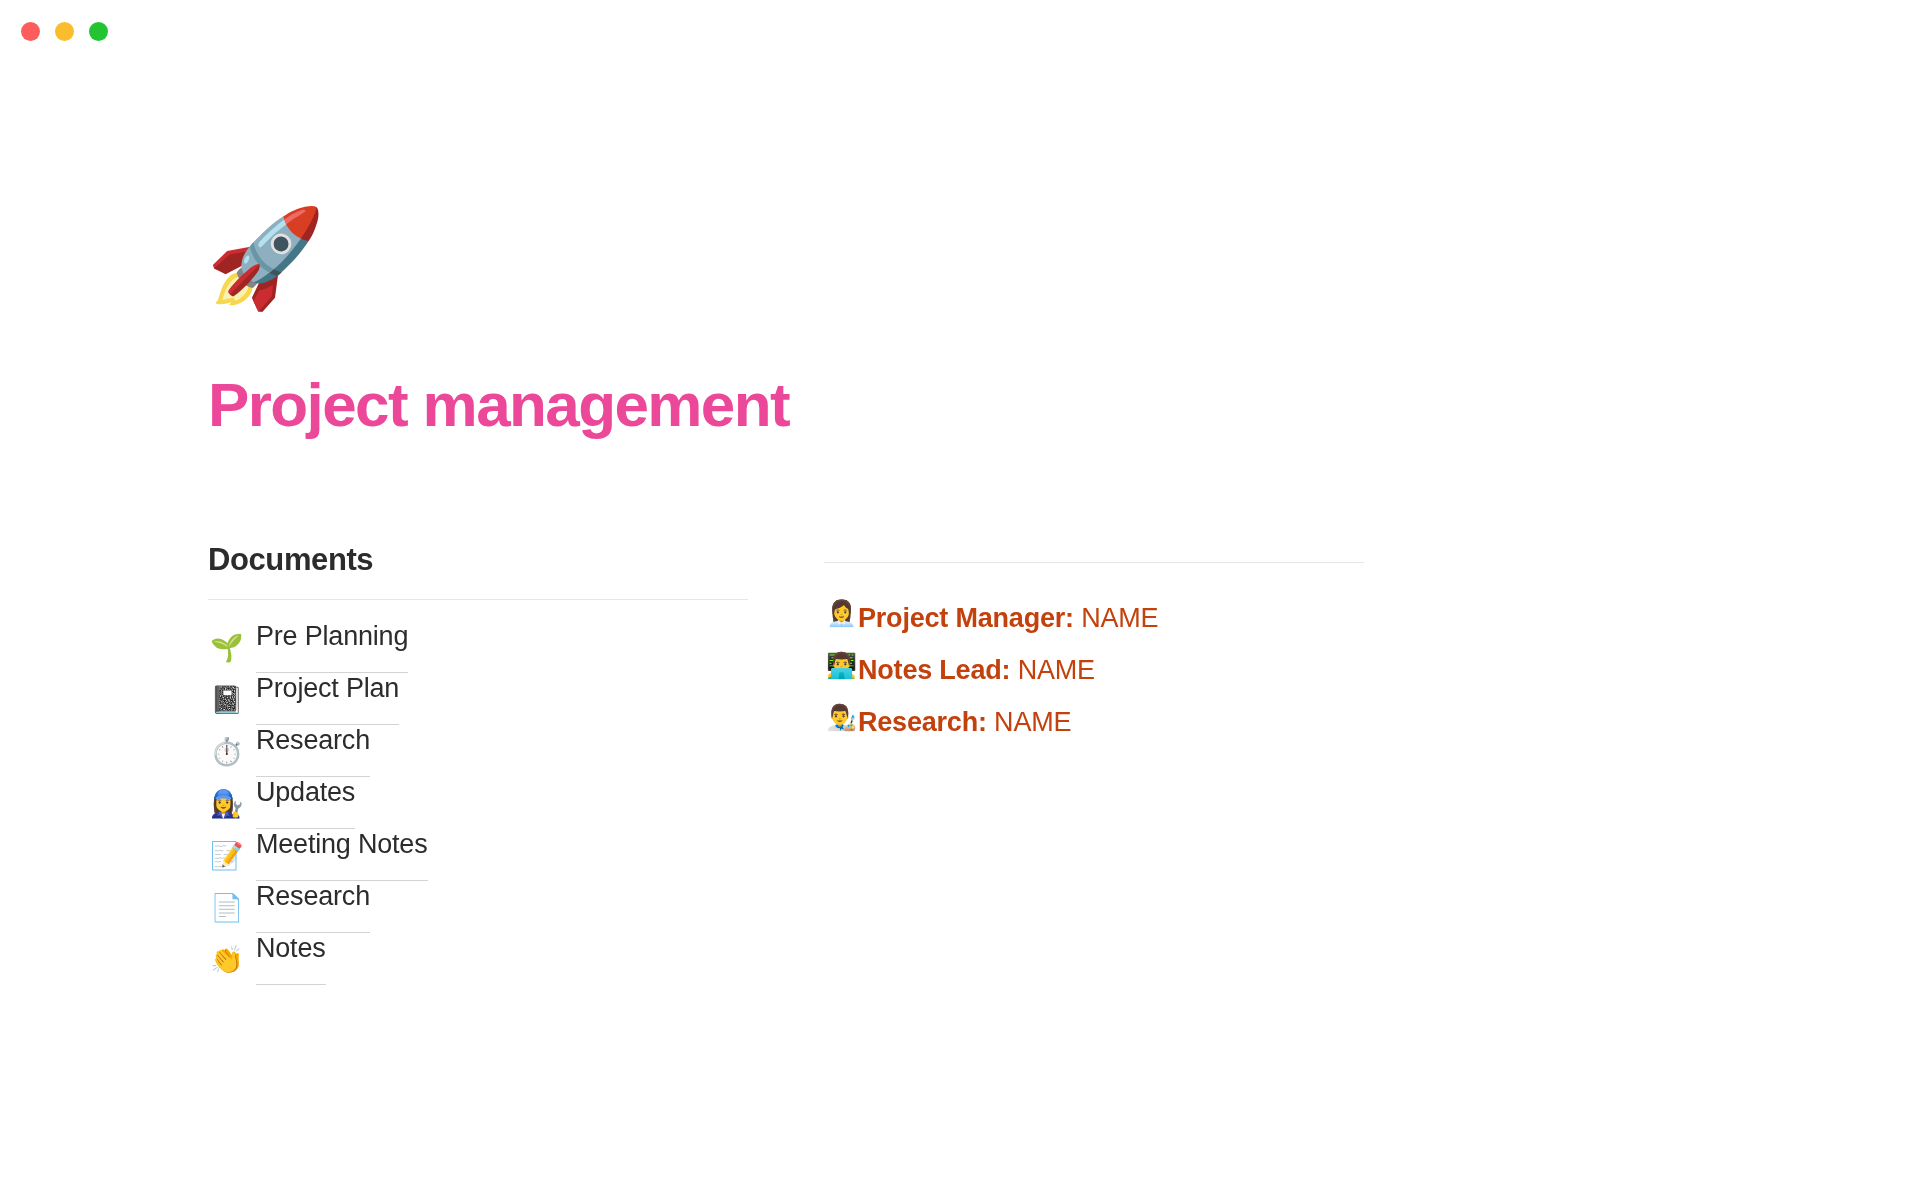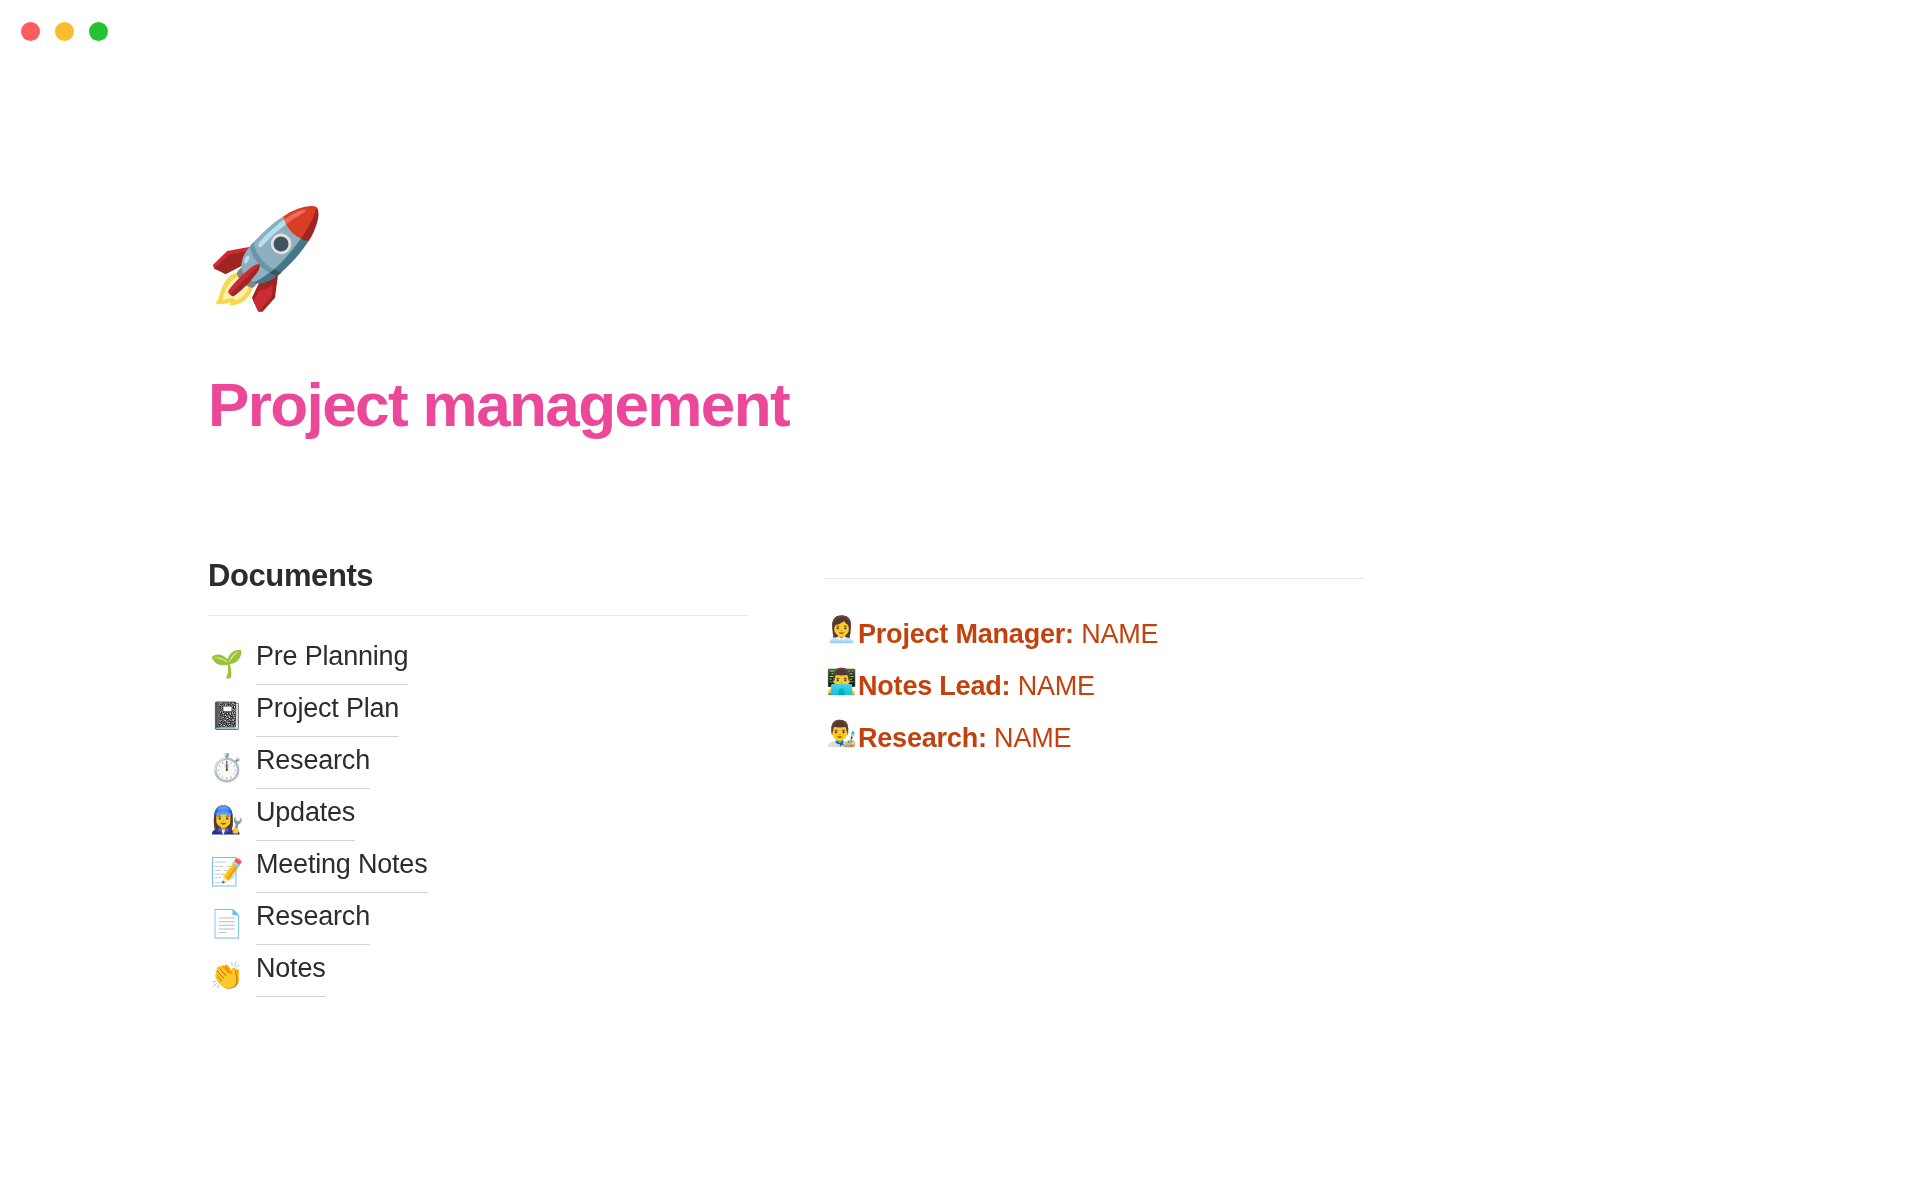--- a/index.html
+++ b/index.html
@@ -84,21 +84,21 @@
     letter-spacing: -1.6px;
     line-height: 1.08;
     color: #ec4899;
     white-space: nowrap;
   }
 
   
   .columns {
     position: absolute;
     left: 0;
-    top: 496px;
+    top: 480px;
     width: 1640px;
     display: flex;
     align-items: flex-start;
   }
 
   .col-documents {
     margin-left: 208px;
     width: 614px;
     flex: 0 0 614px;
   }
@@ -150,21 +150,21 @@
     user-select: none;
   }
 
   .doc-link {
     font-size: 27px;
     font-weight: 400;
     color: #2c2c2b;
     letter-spacing: -0.2px;
     text-decoration: none;
     border-bottom: 1px solid #d3d3d2;
-    padding-bottom: 12px;
+    padding-bottom: 20px;
     line-height: 1.1;
     cursor: pointer;
     white-space: nowrap;
   }
 
   
   .team-list {
     list-style: none;
     margin-top: 24px;
   }

